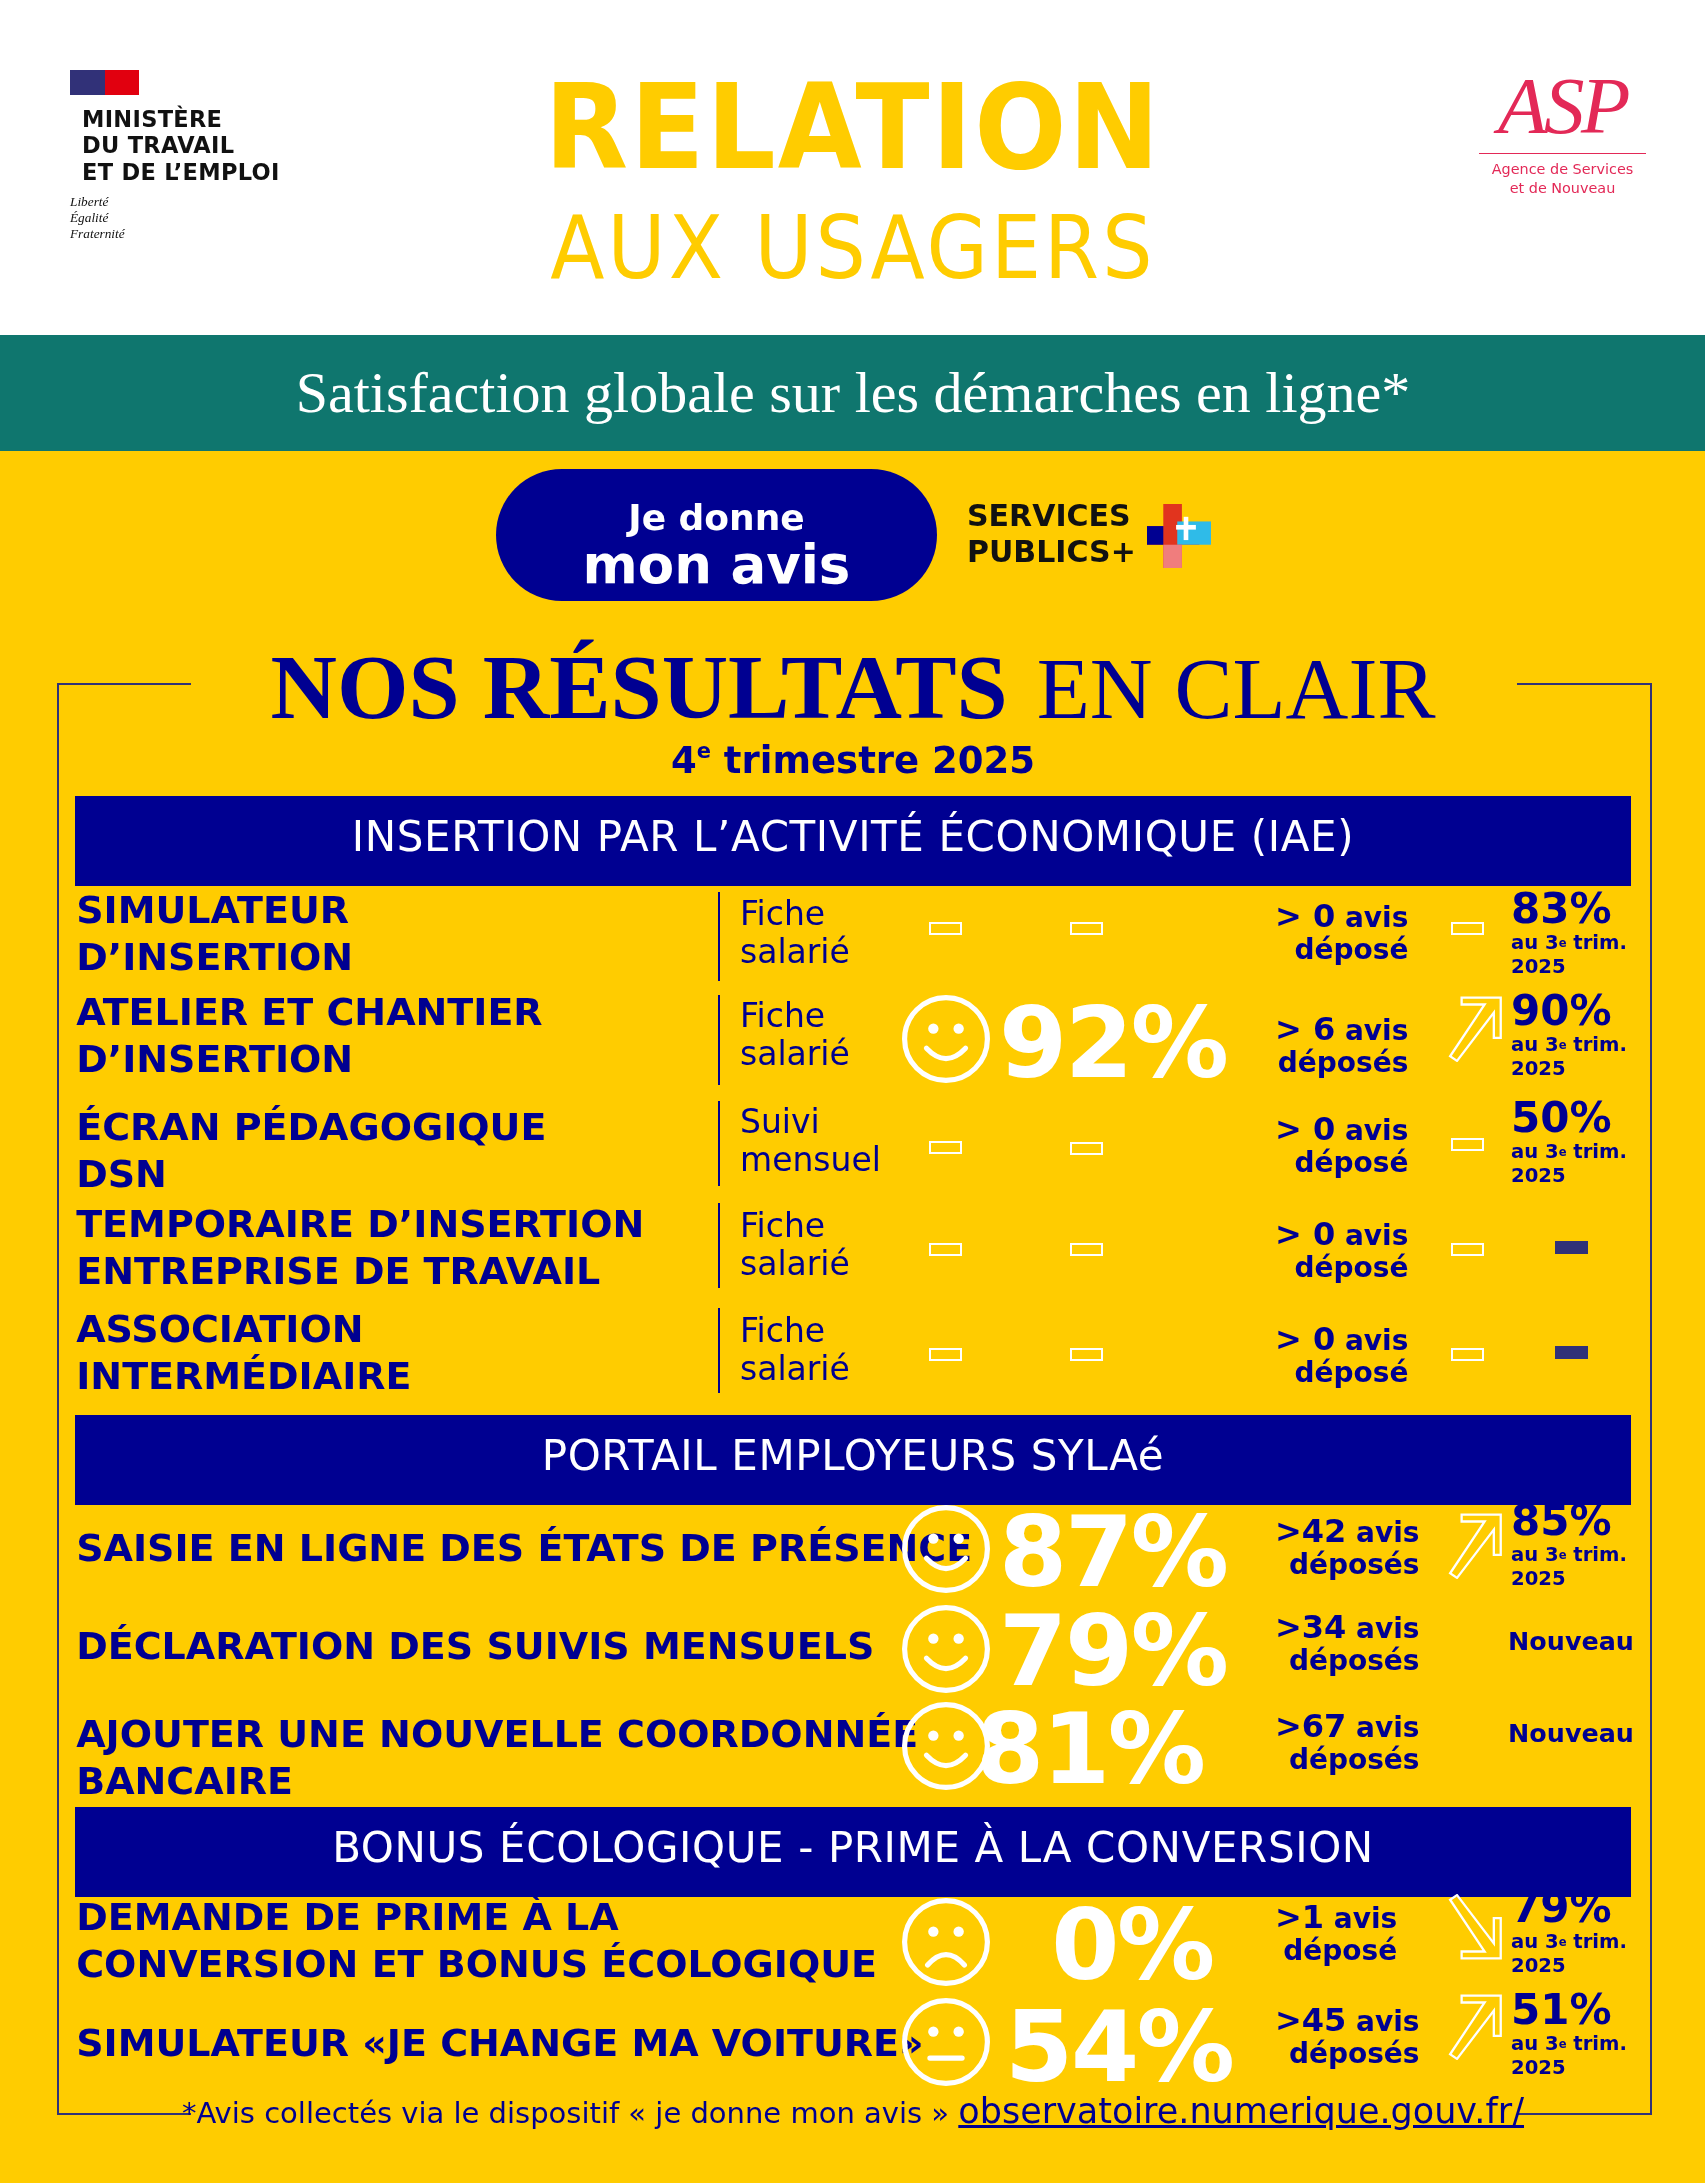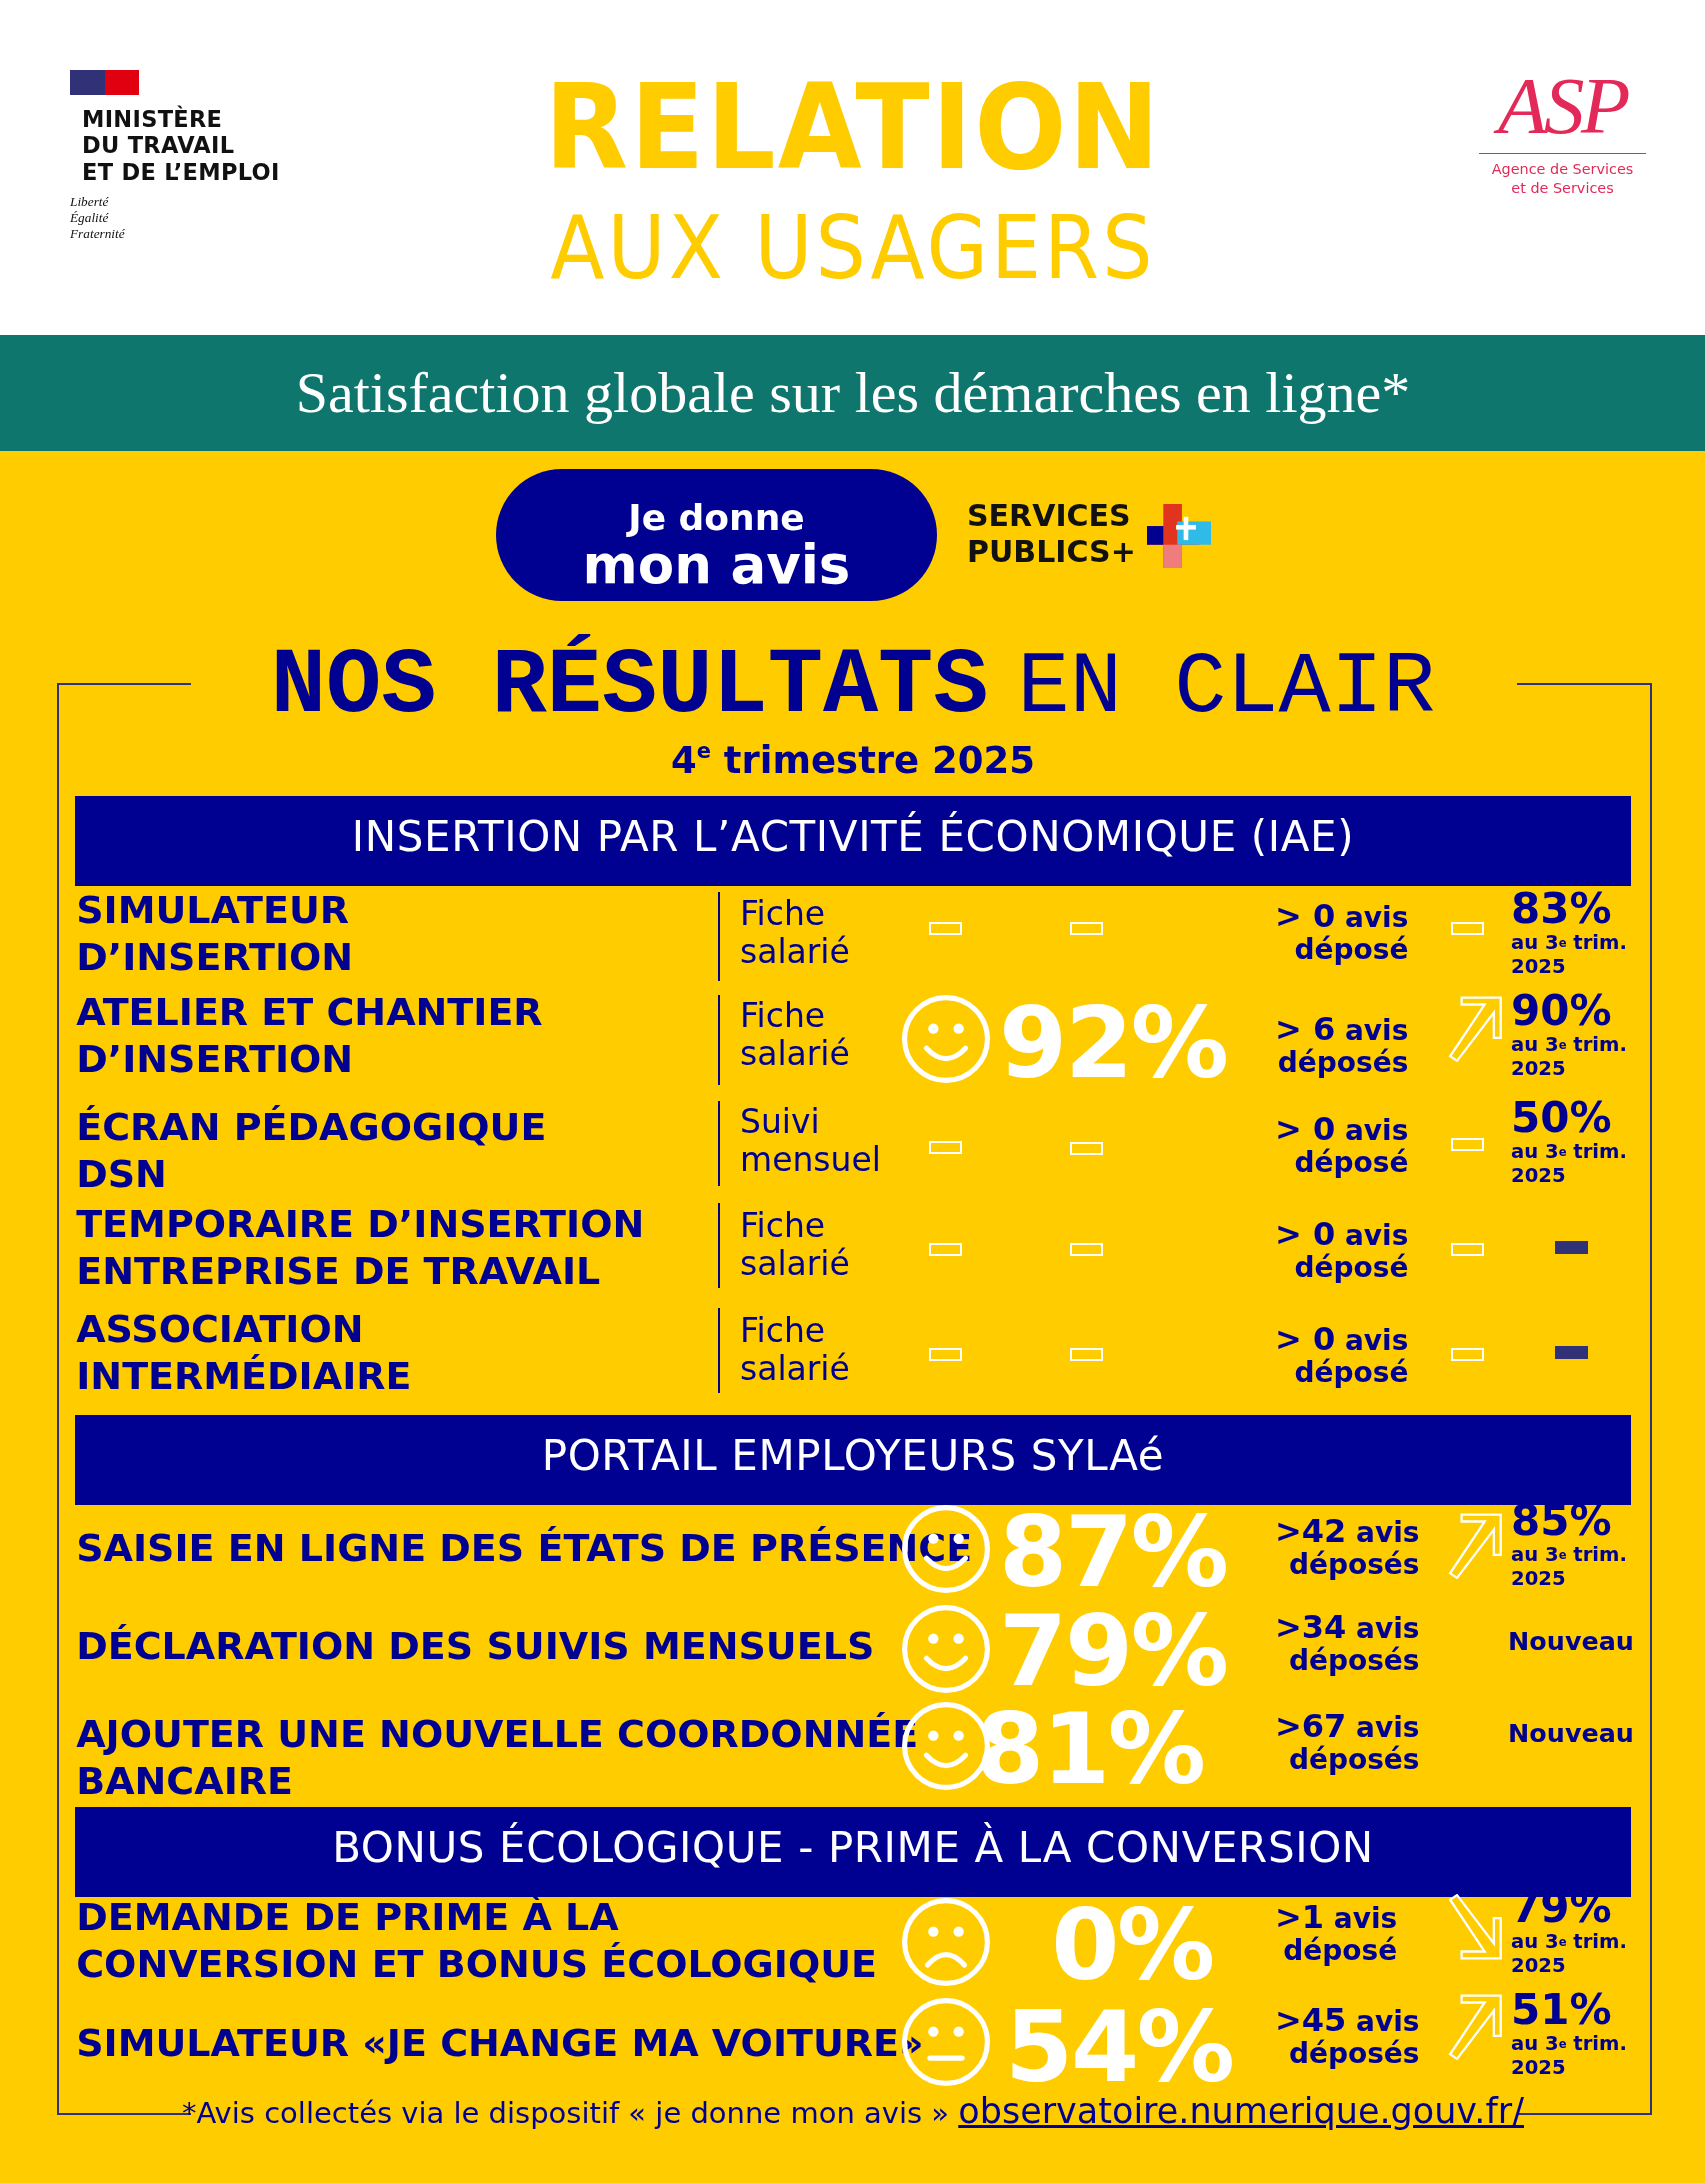--- a/index.html
+++ b/index.html
@@ -29,21 +29,21 @@
   .pill .l2 { font-size: 53px; line-height: 55px; }
   .sp { position: absolute; left: 967px; top: 498px; font-family: "DejaVu Sans", sans-serif; font-weight: bold; font-size: 30px; line-height: 36px; color: #111; }
   .sp-cross { position: absolute; left: 1147px; top: 504px; width: 64px; height: 64px; }
 
   .frame { position: absolute; left: 57px; top: 683px; width: 1595px; height: 1432px; border-left: 2.3px solid #313178; border-right: 2.3px solid #313178; }
   .frame-tl { position: absolute; left: 57px; top: 683px; width: 134px; height: 2.3px; background: #313178; }
   .frame-tr { position: absolute; left: 1517px; top: 683px; width: 135px; height: 2.3px; background: #313178; }
   .frame-bl { position: absolute; left: 57px; top: 2113px; width: 134px; height: 2.3px; background: #313178; }
   .frame-br { position: absolute; left: 1517px; top: 2113px; width: 135px; height: 2.3px; background: #313178; }
 
-  .res-title { position: absolute; left: 0; width: 1706px; top: 635px; text-align: center; font-family: Liberation Mono, monospace; font-size: 92px; line-height: 104px; color: #000091; white-space: nowrap; }
+  .res-title { position: absolute; left: 0; width: 1706px; top: 635px; text-align: center; font-family: Liberation Serif, serif; font-size: 92px; line-height: 104px; color: #000091; white-space: nowrap; }
   .res-title .b { font-weight: bold; }
   .res-title .n { font-weight: normal; font-size: 87px; margin-left: 29px; }
   .trim { position: absolute; left: 0; width: 1706px; top: 740px; text-align: center; font-family: "DejaVu Sans", sans-serif; font-weight: bold; font-size: 37px; line-height: 42px; }
   .trim sup { font-size: 21px; vertical-align: top; line-height: 23px; }
 
   .secbar { position: absolute; left: 75px; width: 1556px; height: 90px; background: #000091; color: #fff; text-align: center; font-family: "DejaVu Sans", sans-serif; font-size: 42px; line-height: 81px; letter-spacing: 0.6px; }
 
   .row { position: absolute; left: 75px; width: 1556px; }
   .label { position: absolute; left: 1.2px; font-family: "DejaVu Sans", sans-serif; font-weight: bold; font-size: 38px; line-height: 47px; color: #000091; white-space: nowrap; }
   .sep { position: absolute; left: 643px; width: 2.3px; background: #000091; }
@@ -86,21 +86,21 @@
   </div>
 
   <div class="title-main">RELATION</div>
   <div class="title-sub">AUX USAGERS</div>
 
   <div class="asp">
     <div class="asp-logo">ASP</div>
     <div class="asp-line"></div>
     <div class="asp-text">
       <div>Agence de Services</div>
-      <div>et de Services</div>
+      <div>et de Nouveau</div>
     </div>
   </div>
 </div>
 
 <div class="banner">Satisfaction globale sur les démarches en ligne*</div>
 
 <div class="pill">
   <div class="l1">Je donne</div>
   <div class="l2">mon avis</div>
 </div>

